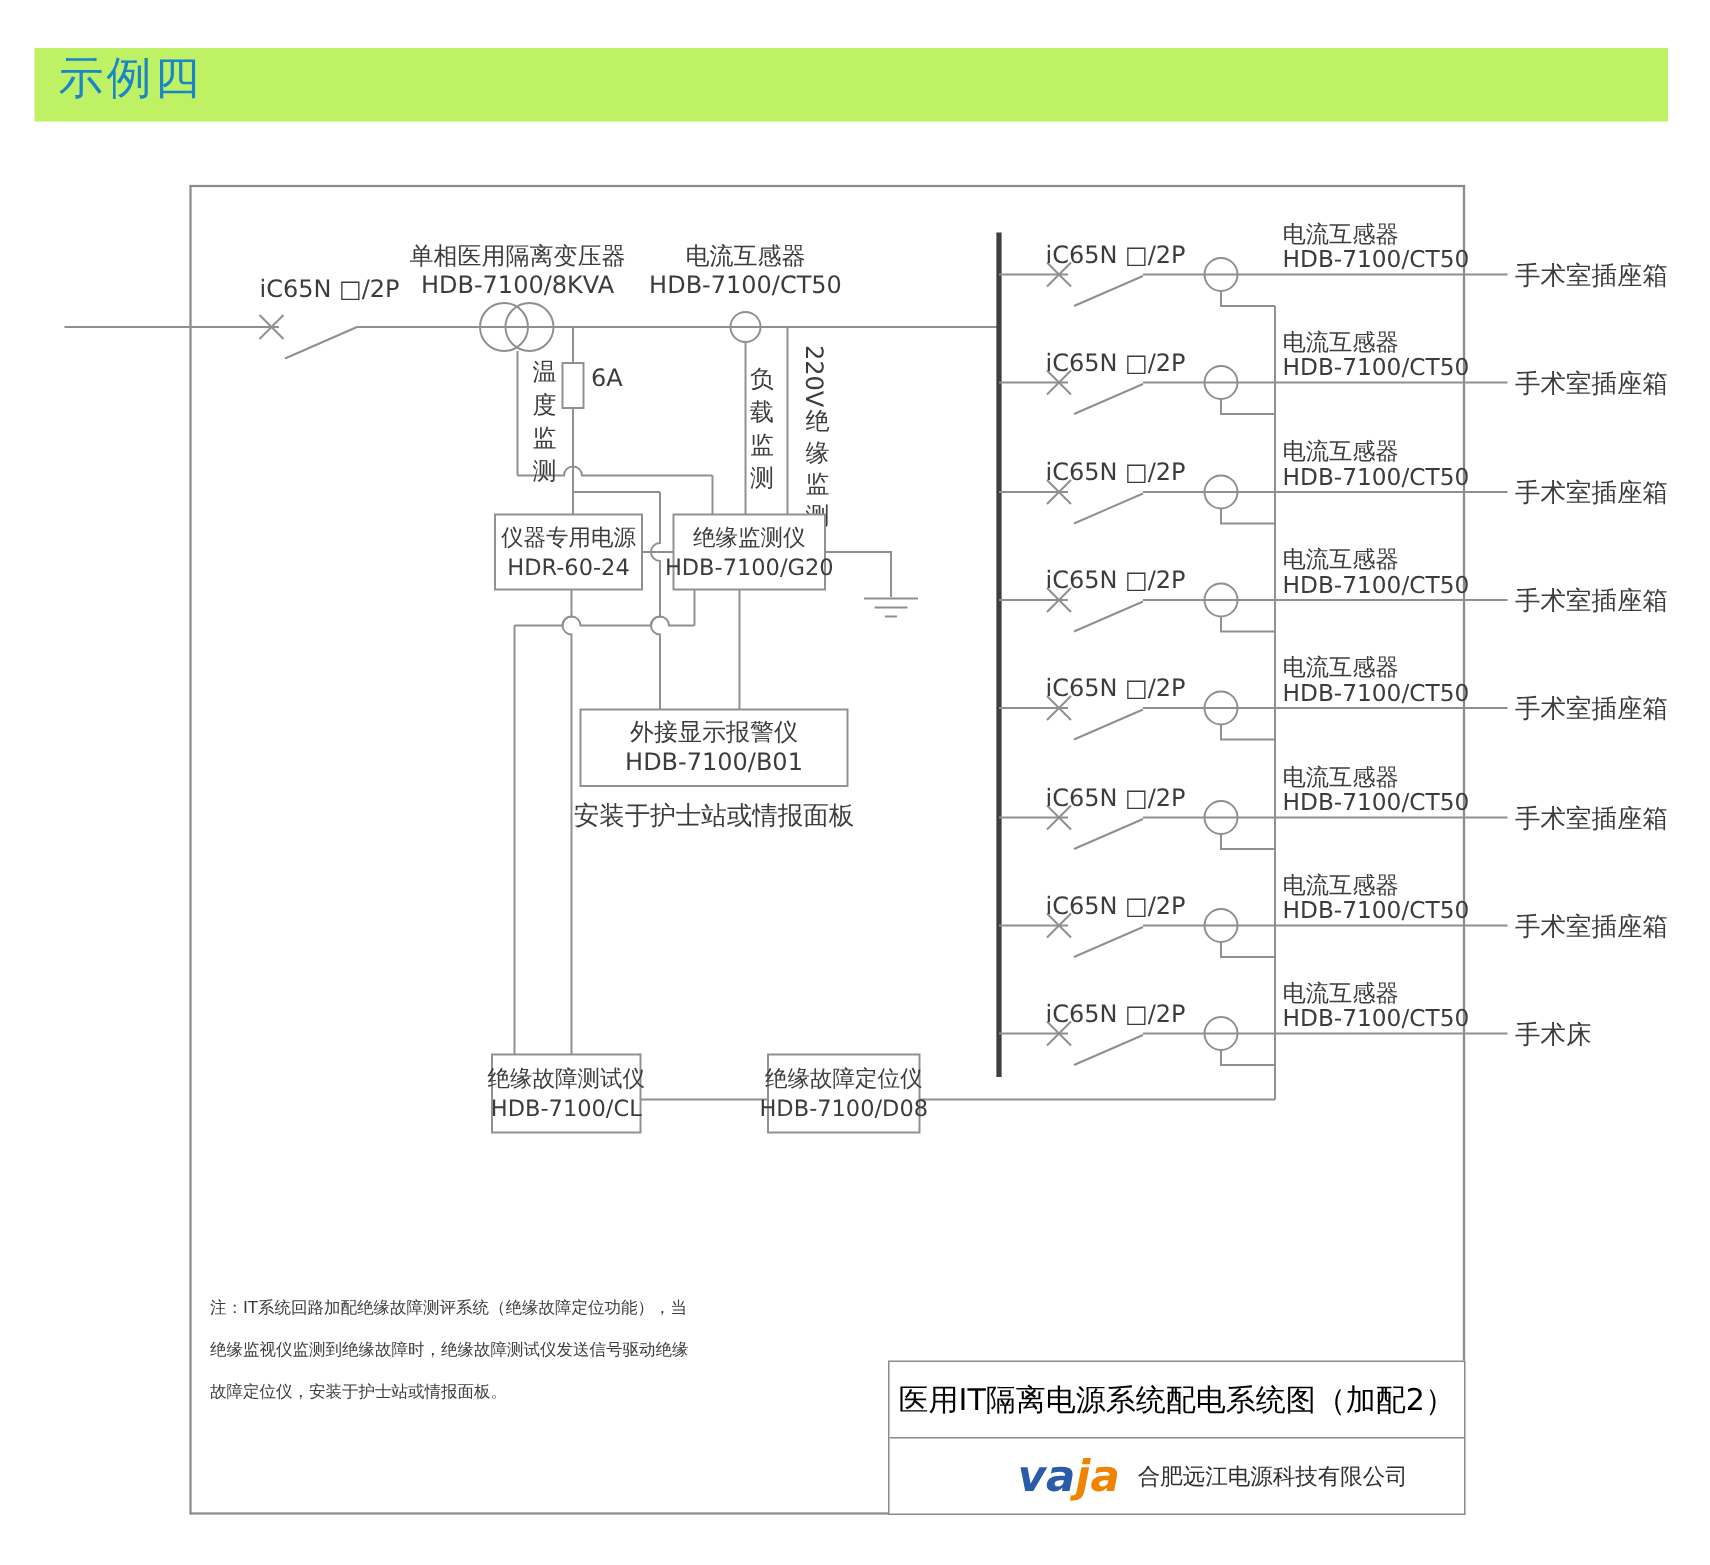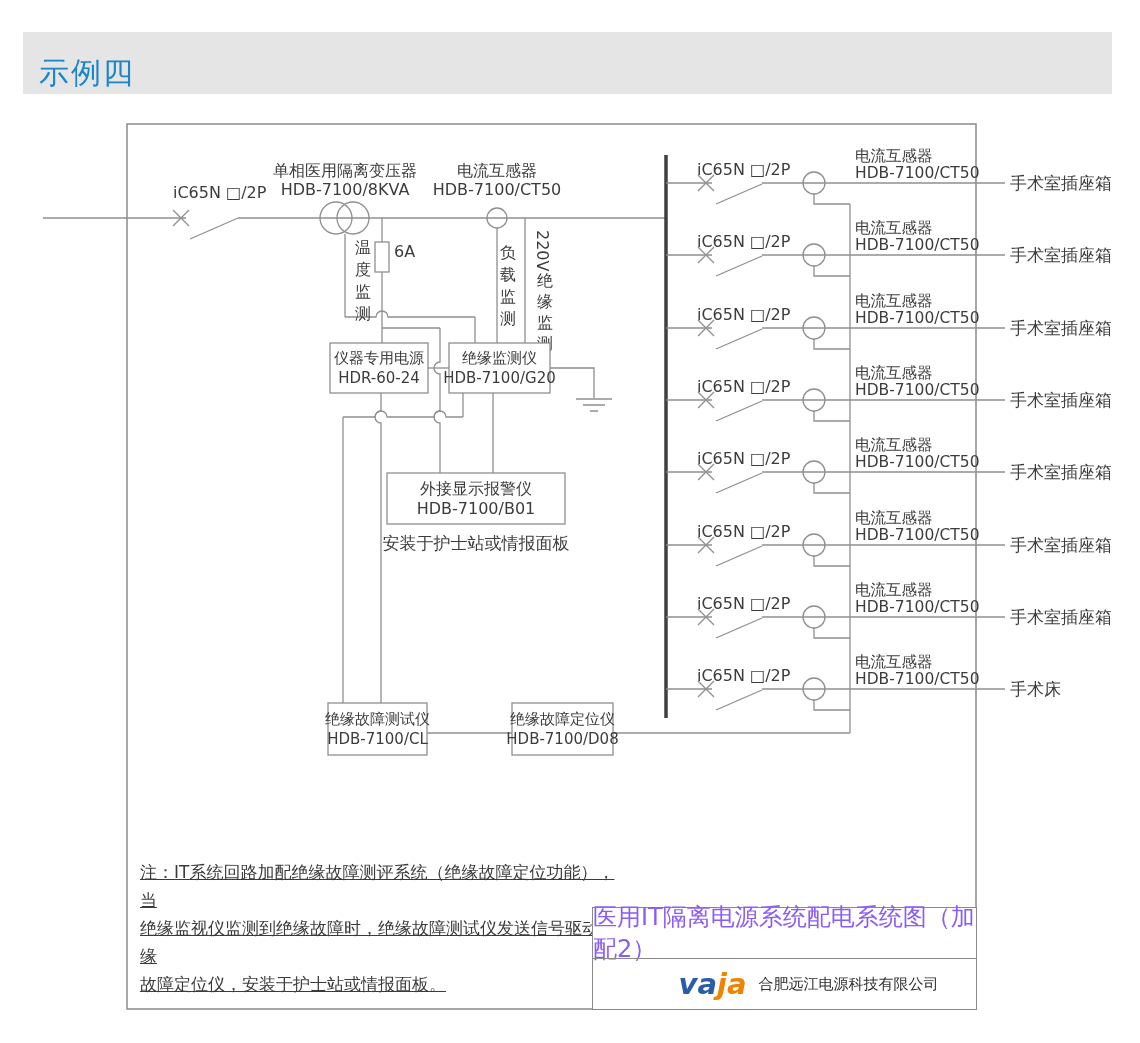--- a/index.html
+++ b/index.html
@@ -1,29 +1,29 @@
 <!DOCTYPE html>
 <html><head>
 <meta charset="utf-8">
 <style>
   html,body{margin:0;padding:0;}
   body{width:1140px;height:1043px;background:#ffffff;position:relative;overflow:hidden;
        font-family:"DejaVu Sans","Liberation Sans",sans-serif;}
   #schematic{position:absolute;left:0;top:0;z-index:1;
        font-family:"DejaVu Sans","Liberation Sans",sans-serif;}
-  .header-band{position:absolute;left:23px;top:32px;width:1089px;height:62px;
-       background:#e5e5e5;display:flex;align-items:flex-end;z-index:2;}
+  .header-band{position:absolute;left:23px;top:32px;width:1089px;height:49px;
+       background:#bef264;display:flex;align-items:flex-start;z-index:2;}
   .header-band .hd-title{font-size:30px;color:#1a86c8;padding-left:16px;letter-spacing:2px;}
   .note{position:absolute;left:140px;top:858px;width:490px;z-index:2;
-       font-size:17px;line-height:28px;color:#3b3b3b;text-decoration:underline;}
+       font-size:11px;line-height:28px;color:#3b3b3b;}
   .title-block{position:absolute;left:592px;top:907px;width:385px;height:103px;
        box-sizing:border-box;border:1px solid #8a8a8a;background:#ffffff;
        display:flex;flex-direction:column;z-index:3;}
   .tb-row1{height:50px;display:flex;align-items:center;justify-content:center;
-       font-size:24px;color:#8b5cf6;}
+       font-size:20px;color:#000000;}
   .tb-row2{flex:1;border-top:1px solid #8a8a8a;display:flex;align-items:center;
        justify-content:center;gap:12px;}
   .logo{font-size:29px;font-weight:bold;font-style:italic;letter-spacing:0px;line-height:1;margin-left:48px;}
   .logo-p1{color:#2a5caa;}
   .logo-p2{color:#f08300;}
   .company{font-size:15px;color:#2f2f2f;}
 </style>
 </head>
 <body>
 

